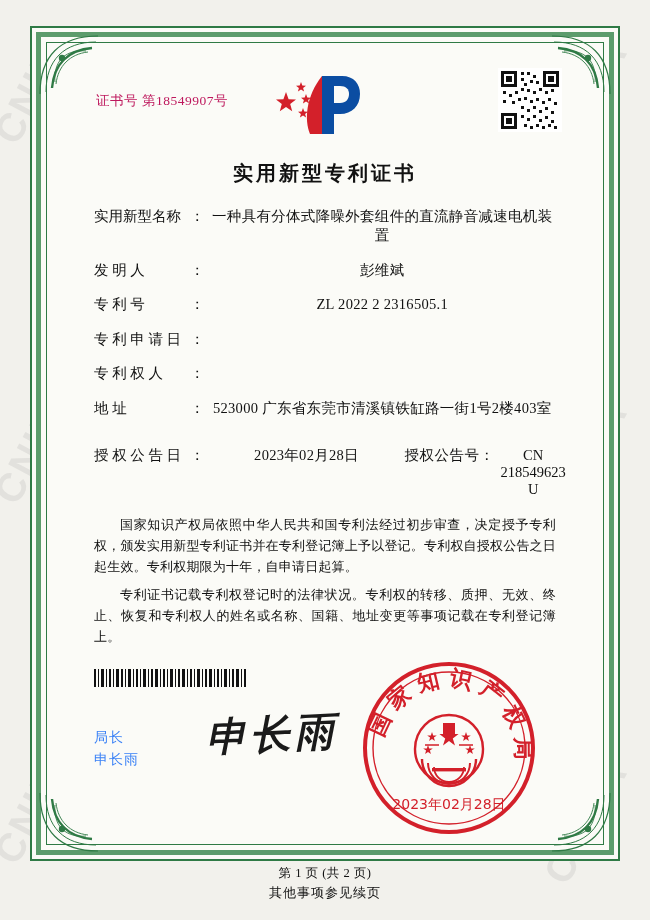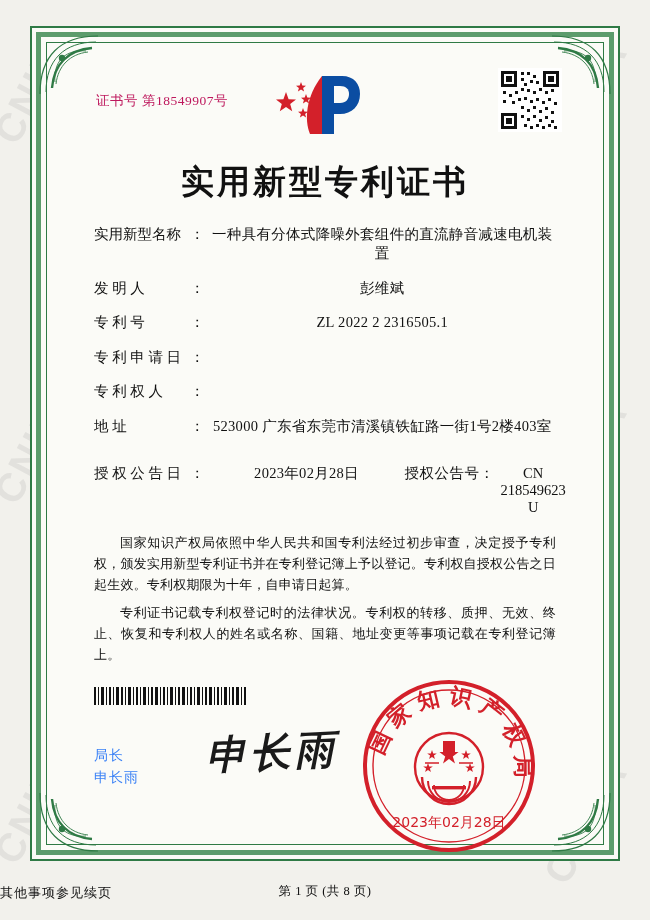--- a/index.html
+++ b/index.html
@@ -119,21 +119,21 @@
     right: 2px;
     top: 6px;
     width: 64px;
     height: 64px;
     background: #fff;
   }
   .qr svg { display: block; }
 
   .title {
     text-align: center;
-    font-size: 33px;
+    font-size: 20px;
     font-weight: bold;
     letter-spacing: 3px;
     color: #111;
     margin: 6px 0 20px 0;
     font-family: "DejaVu Serif", serif;
   }
 
   .fields {
     padding: 0 8px;
     text-align: center;
@@ -225,21 +225,21 @@
     color: #111;
     margin-top: 6px;
     letter-spacing: .5px;
   }
 
   .footer-note {
     position: absolute;
     left: 0;
     right: 0;
     bottom: 18px;
-    text-align: left;
+    text-align: center;
     font-size: 13px;
     color: #111;
     letter-spacing: 1px;
     z-index: 2;
   }
 </style>
 </head>
 <body>
 
 <div class="watermark-layer">
@@ -519,18 +519,18 @@
               <polygon points="-21,-4 -19.8,-0.6 -16.2,-0.6 -19.1,1.6 -18.1,5 -21,2.9 -23.9,5 -22.9,1.6 -25.8,-0.6 -22.2,-0.6"></polygon>
               <polygon points="21,-4 22.2,-0.6 25.8,-0.6 22.9,1.6 23.9,5 21,2.9 18.1,5 19.1,1.6 16.2,-0.6 19.8,-0.6"></polygon>
             </g>
             <path d="M-24 -4 L-10 -4 M10 -4 L24 -4" stroke="#d3202a" stroke-width="1.6"></path>
           </g>
           <text x="91" y="152" text-anchor="middle" font-family="DejaVu Sans, sans-serif" font-size="14" fill="#d3202a" letter-spacing="0">2023年02月28日</text>
         </svg>
       </div>
     </div>
 
-    <div class="page-no">第 1 页 (共 8 页)</div>
+    <div class="page-no">第 1 页 (共 2 页)</div>
 
   </div>
 </div>
 
 <div class="footer-note">其他事项参见续页</div>
 
 </body></html>

